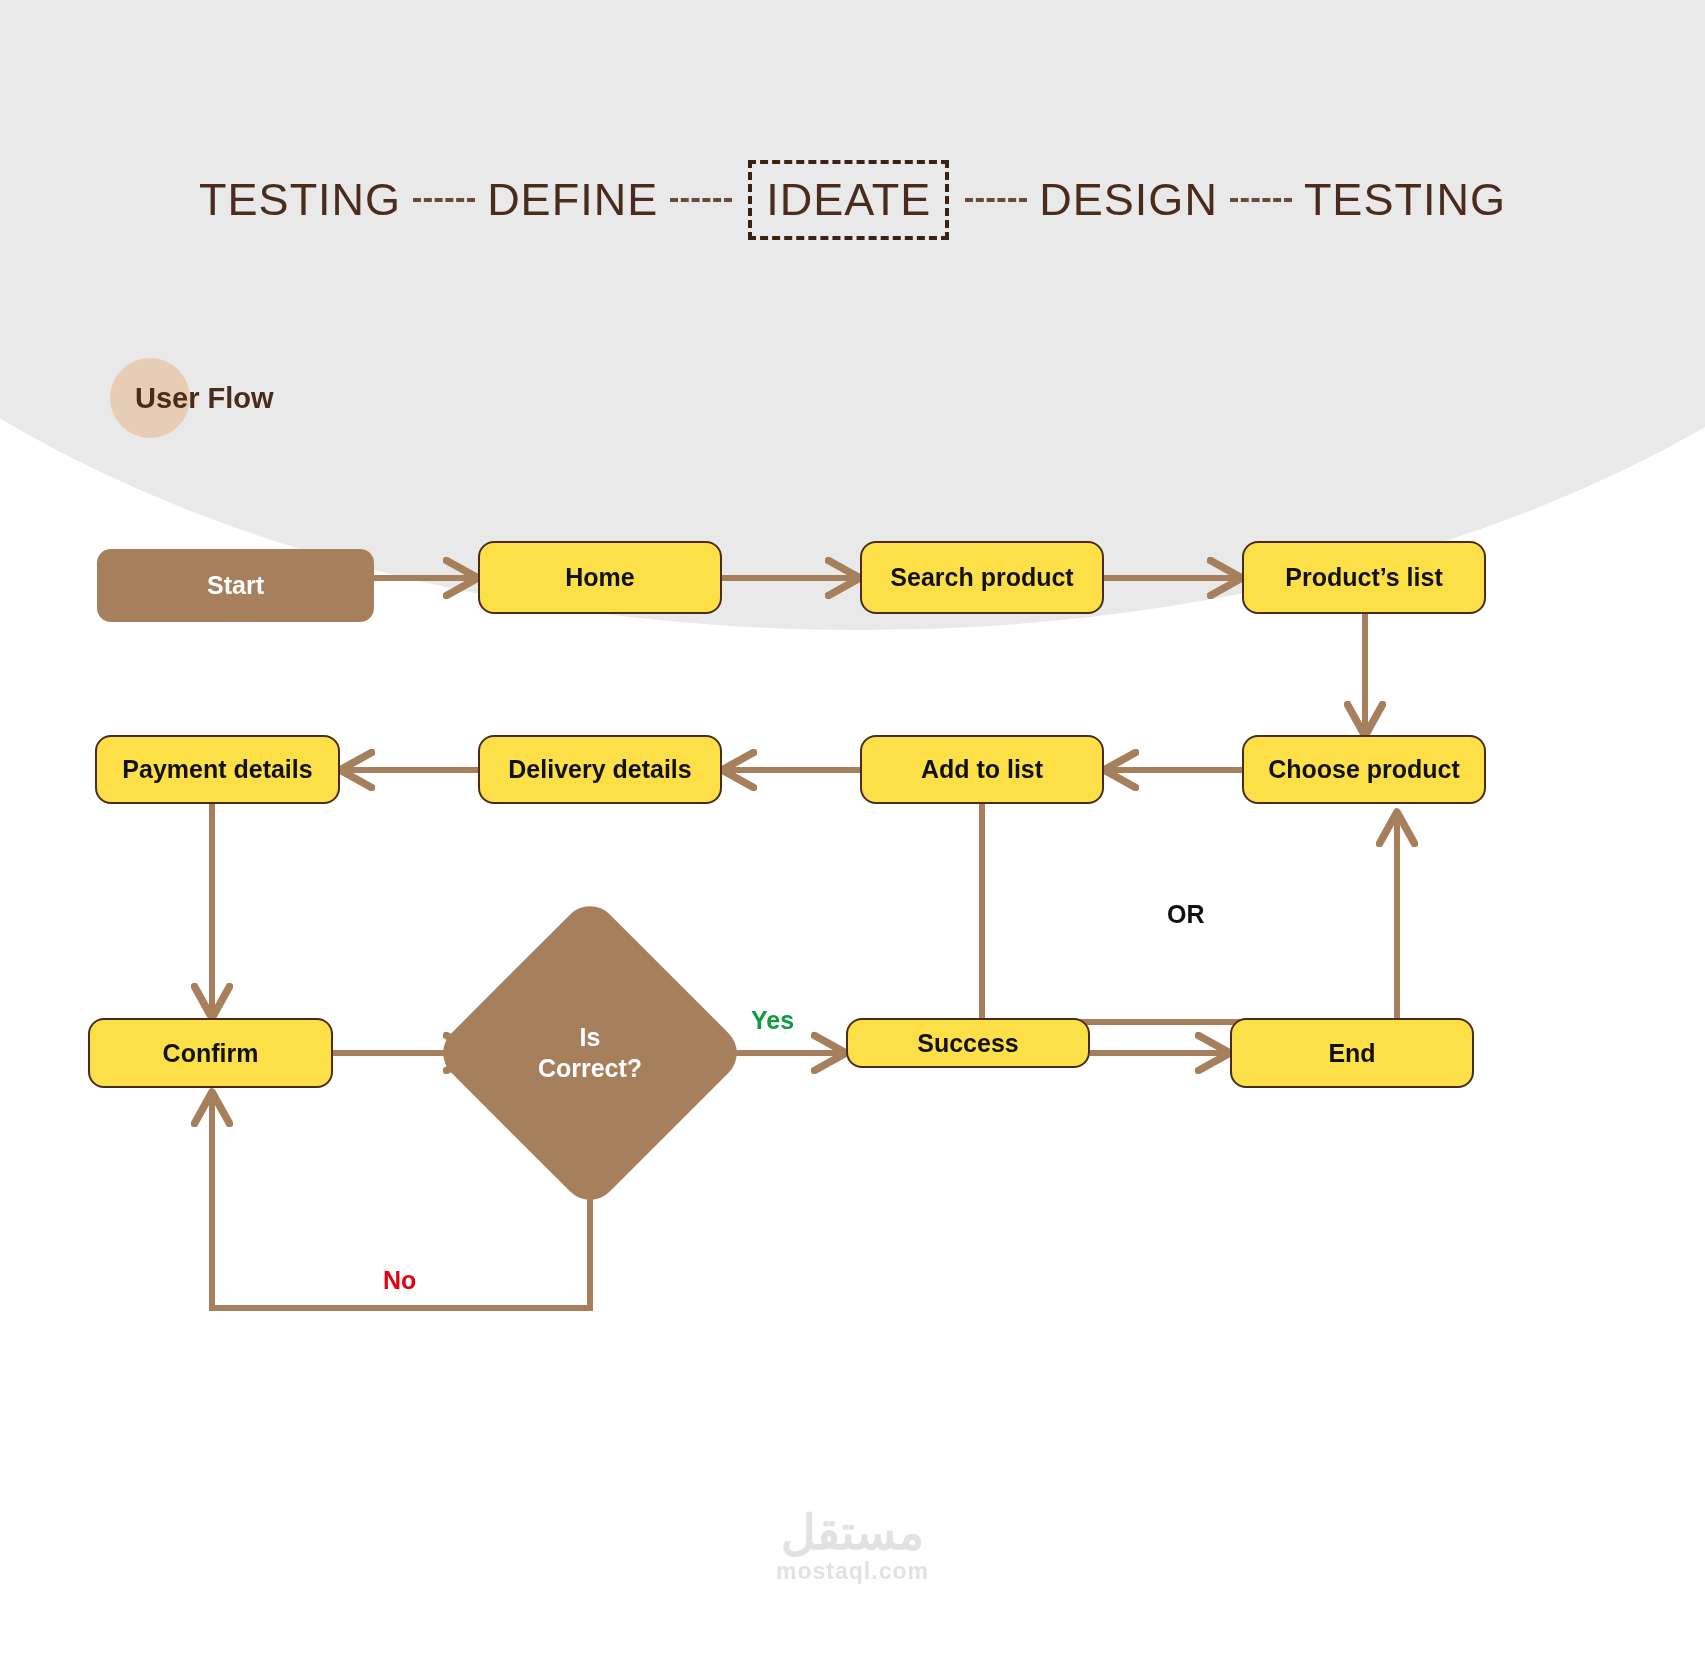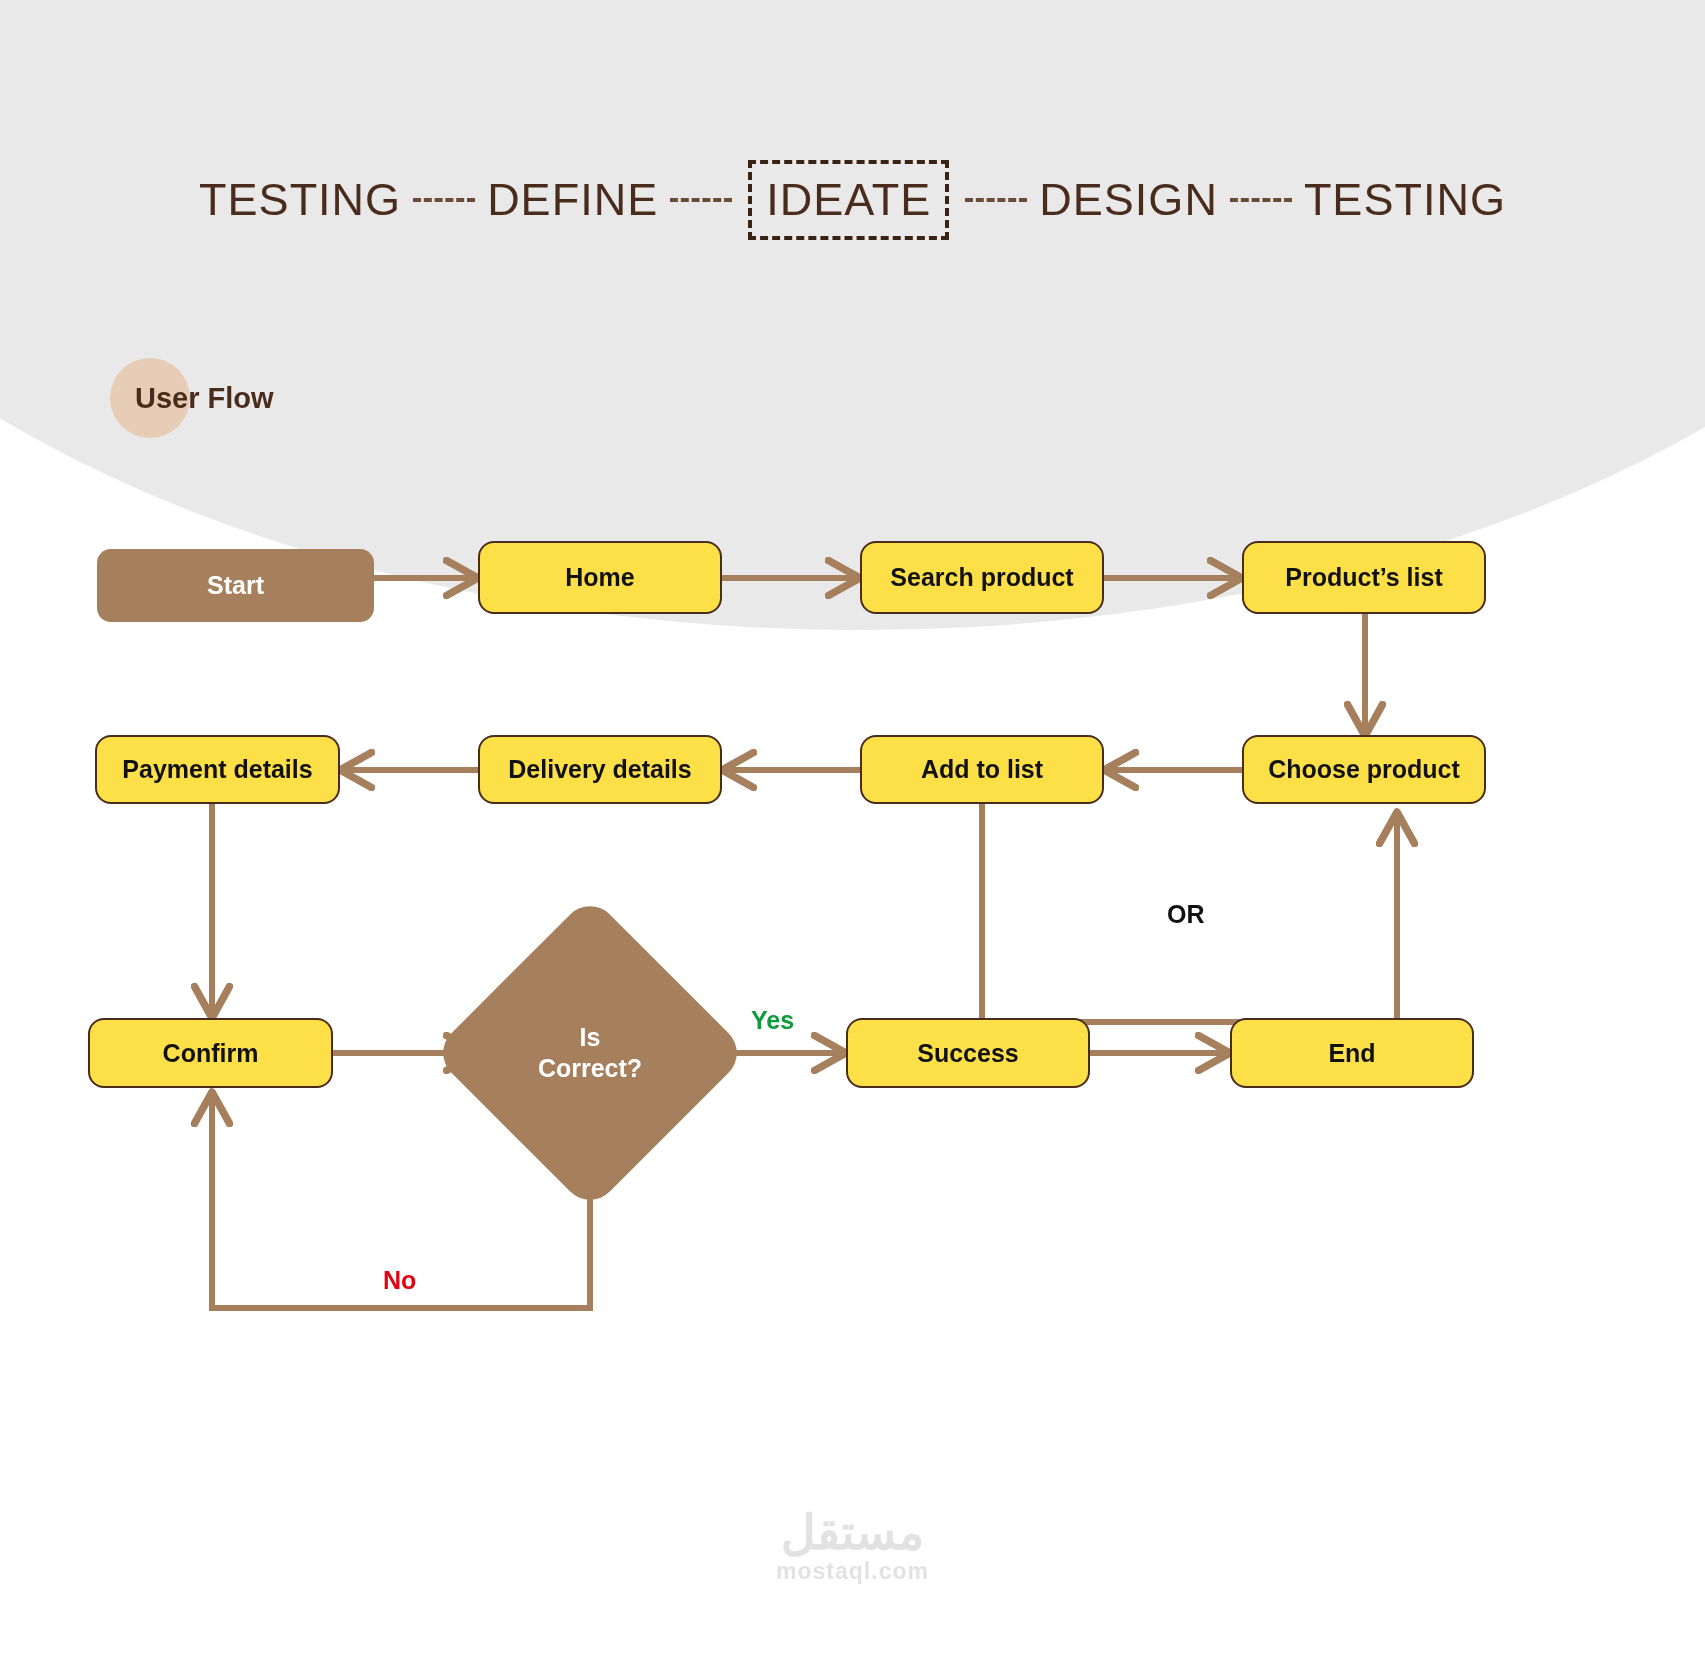--- a/index.html
+++ b/index.html
@@ -243,21 +243,21 @@
 <div class="node" style="left:88px; top:1018px; width:245px; height:70px;">Confirm</div>
 
 <div id="node-decision" style="left:478px; top:941px; width:224px; height:224px;">
   <span class="shape"></span>
   <span class="dtext">
     <span>Is</span><br>
     <span>Correct?</span>
   </span>
 </div>
 
-<div class="node" style="left:846px; top:1018px; width:244px; height:70px;">Success</div>
+<div class="node" style="left:846px; top:1018px; width:244px; height:50px;">Success</div>
 
 <div class="node" style="left:1230px; top:1018px; width:244px; height:70px;">End</div>
 
 <span class="edge-label" id="label-yes" style="left:751px; top:1006px;">Yes</span>
 
 <span class="edge-label" id="label-no" style="left:383px; top:1266px;">No</span>
 
 <span class="edge-label" id="label-or" style="left:1167px; top:900px;">OR</span>
 
 <div id="watermark">

